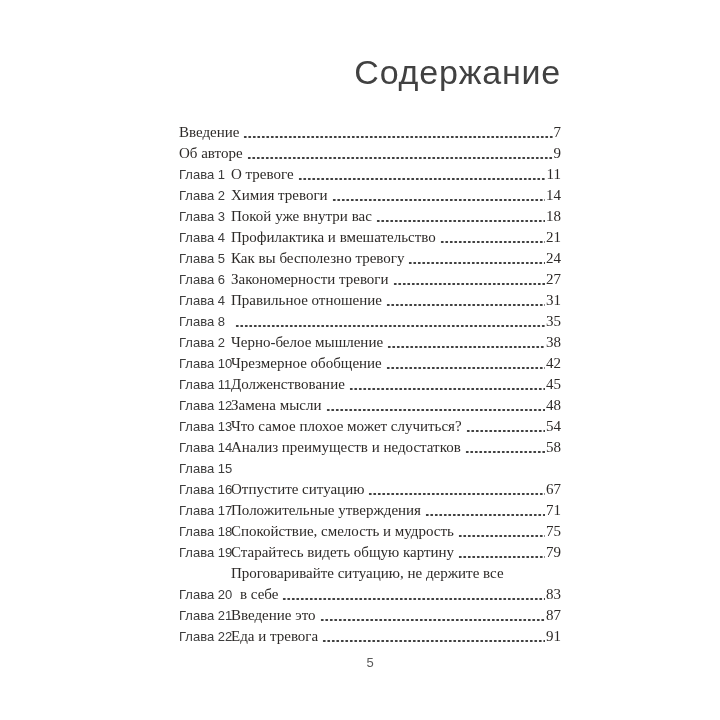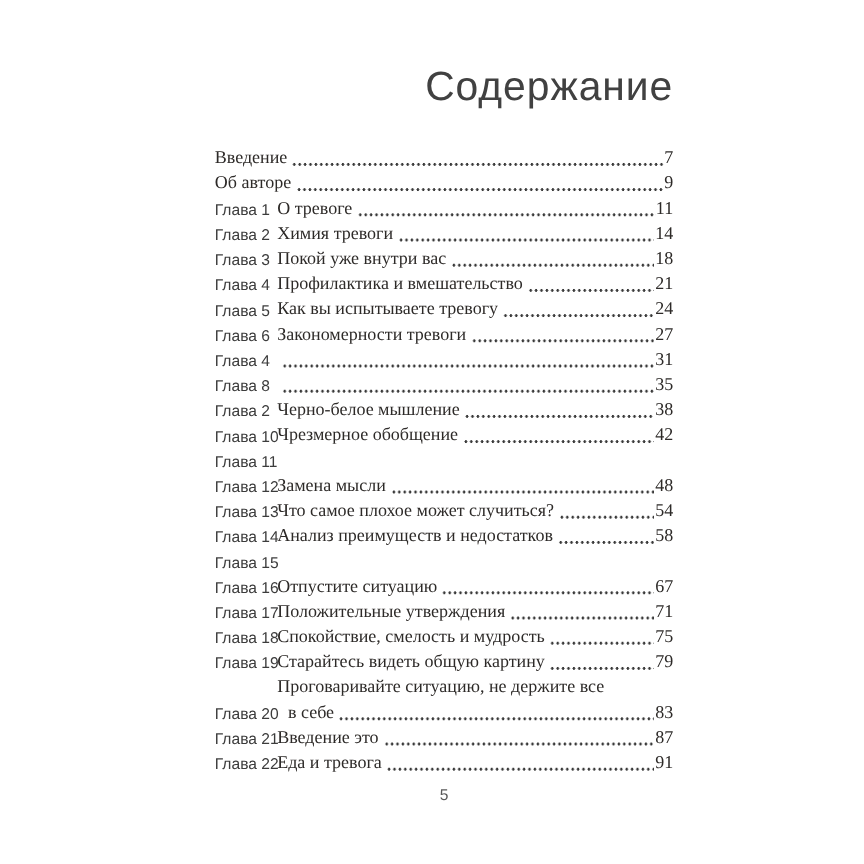--- a/index.html
+++ b/index.html
@@ -133,21 +133,21 @@
         <span class="leader"></span>
         <span class="pg">21</span>
       </div>
     </div>
   </div>
 
   <div class="row">
     <span class="label">Глава 5</span>
     <div class="body">
       <div class="line">
-        <span class="ttl">Как вы испытываете тревогу</span>
+        <span class="ttl">Как вы бесполезно тревогу</span>
         <span class="leader"></span>
         <span class="pg">24</span>
       </div>
     </div>
   </div>
 
   <div class="row">
     <span class="label">Глава 6</span>
     <div class="body">
       <div class="line">
@@ -155,20 +155,21 @@
         <span class="leader"></span>
         <span class="pg">27</span>
       </div>
     </div>
   </div>
 
   <div class="row">
     <span class="label">Глава 4</span>
     <div class="body">
       <div class="line">
+        <span class="ttl">Правильное отношение</span>
         <span class="leader"></span>
         <span class="pg">31</span>
       </div>
     </div>
   </div>
 
   <div class="row">
     <span class="label">Глава 8</span>
     <div class="body">
       <div class="line">
@@ -195,20 +196,27 @@
       <div class="line">
         <span class="ttl">Чрезмерное обобщение</span>
         <span class="leader"></span>
         <span class="pg">42</span>
       </div>
     </div>
   </div>
 
   <div class="row">
     <span class="label">Глава 11</span>
+    <div class="body">
+      <div class="line">
+        <span class="ttl">Долженствование</span>
+        <span class="leader"></span>
+        <span class="pg">45</span>
+      </div>
+    </div>
   </div>
 
   <div class="row">
     <span class="label">Глава 12</span>
     <div class="body">
       <div class="line">
         <span class="ttl">Замена мысли</span>
         <span class="leader"></span>
         <span class="pg">48</span>
       </div>

